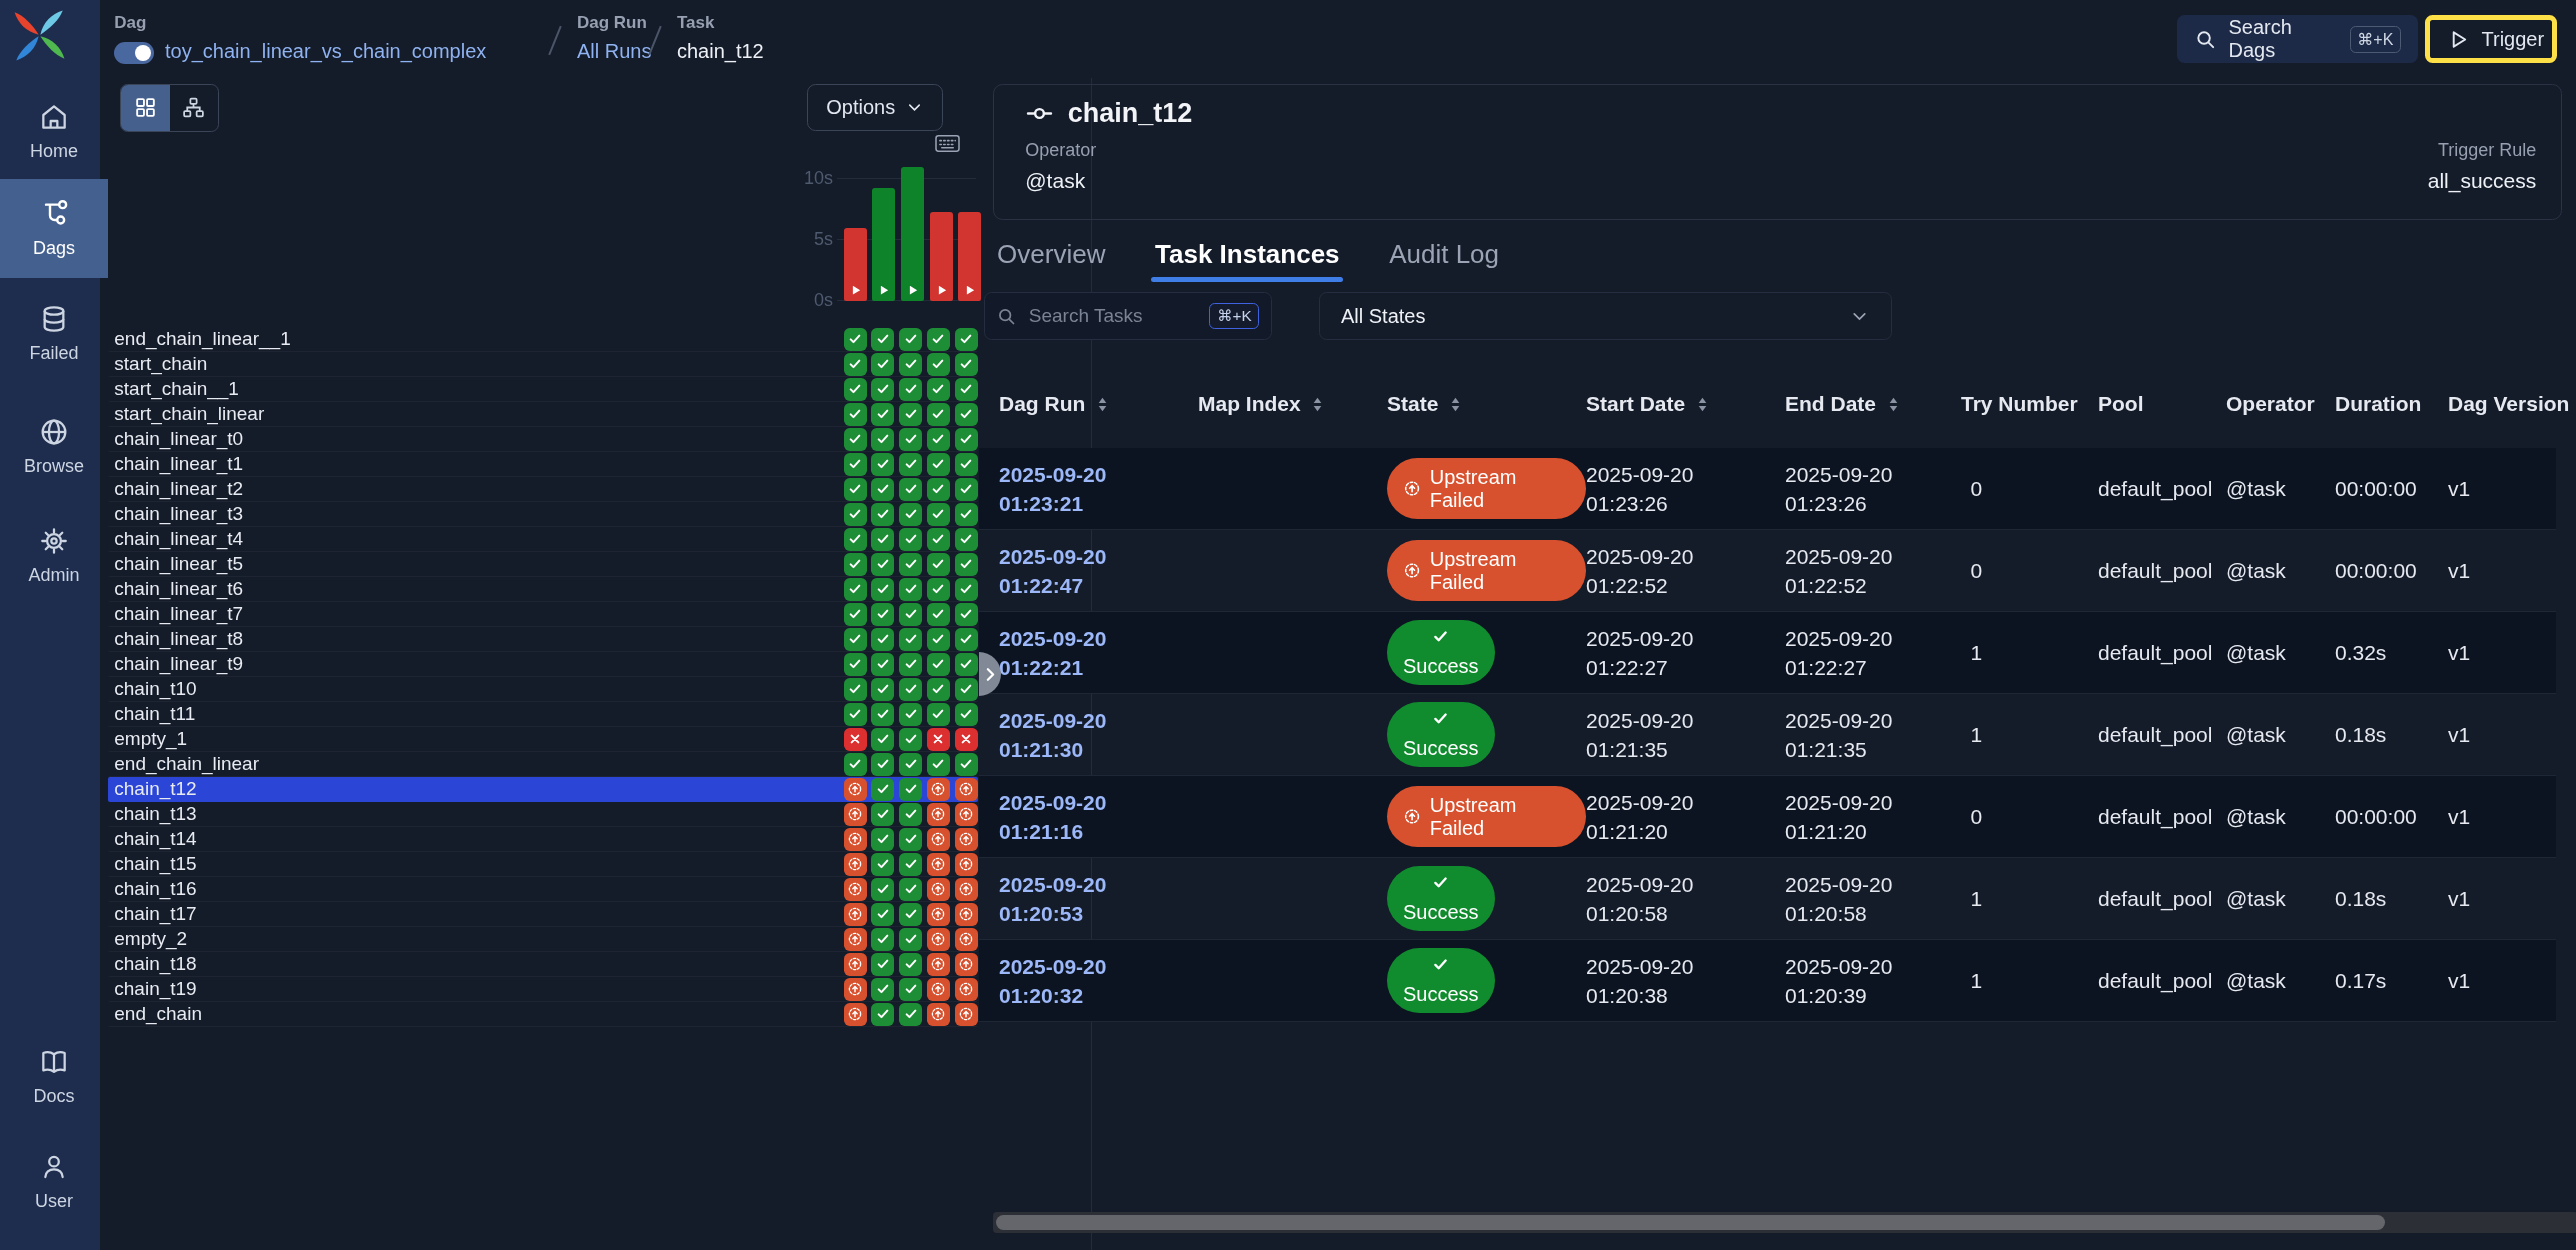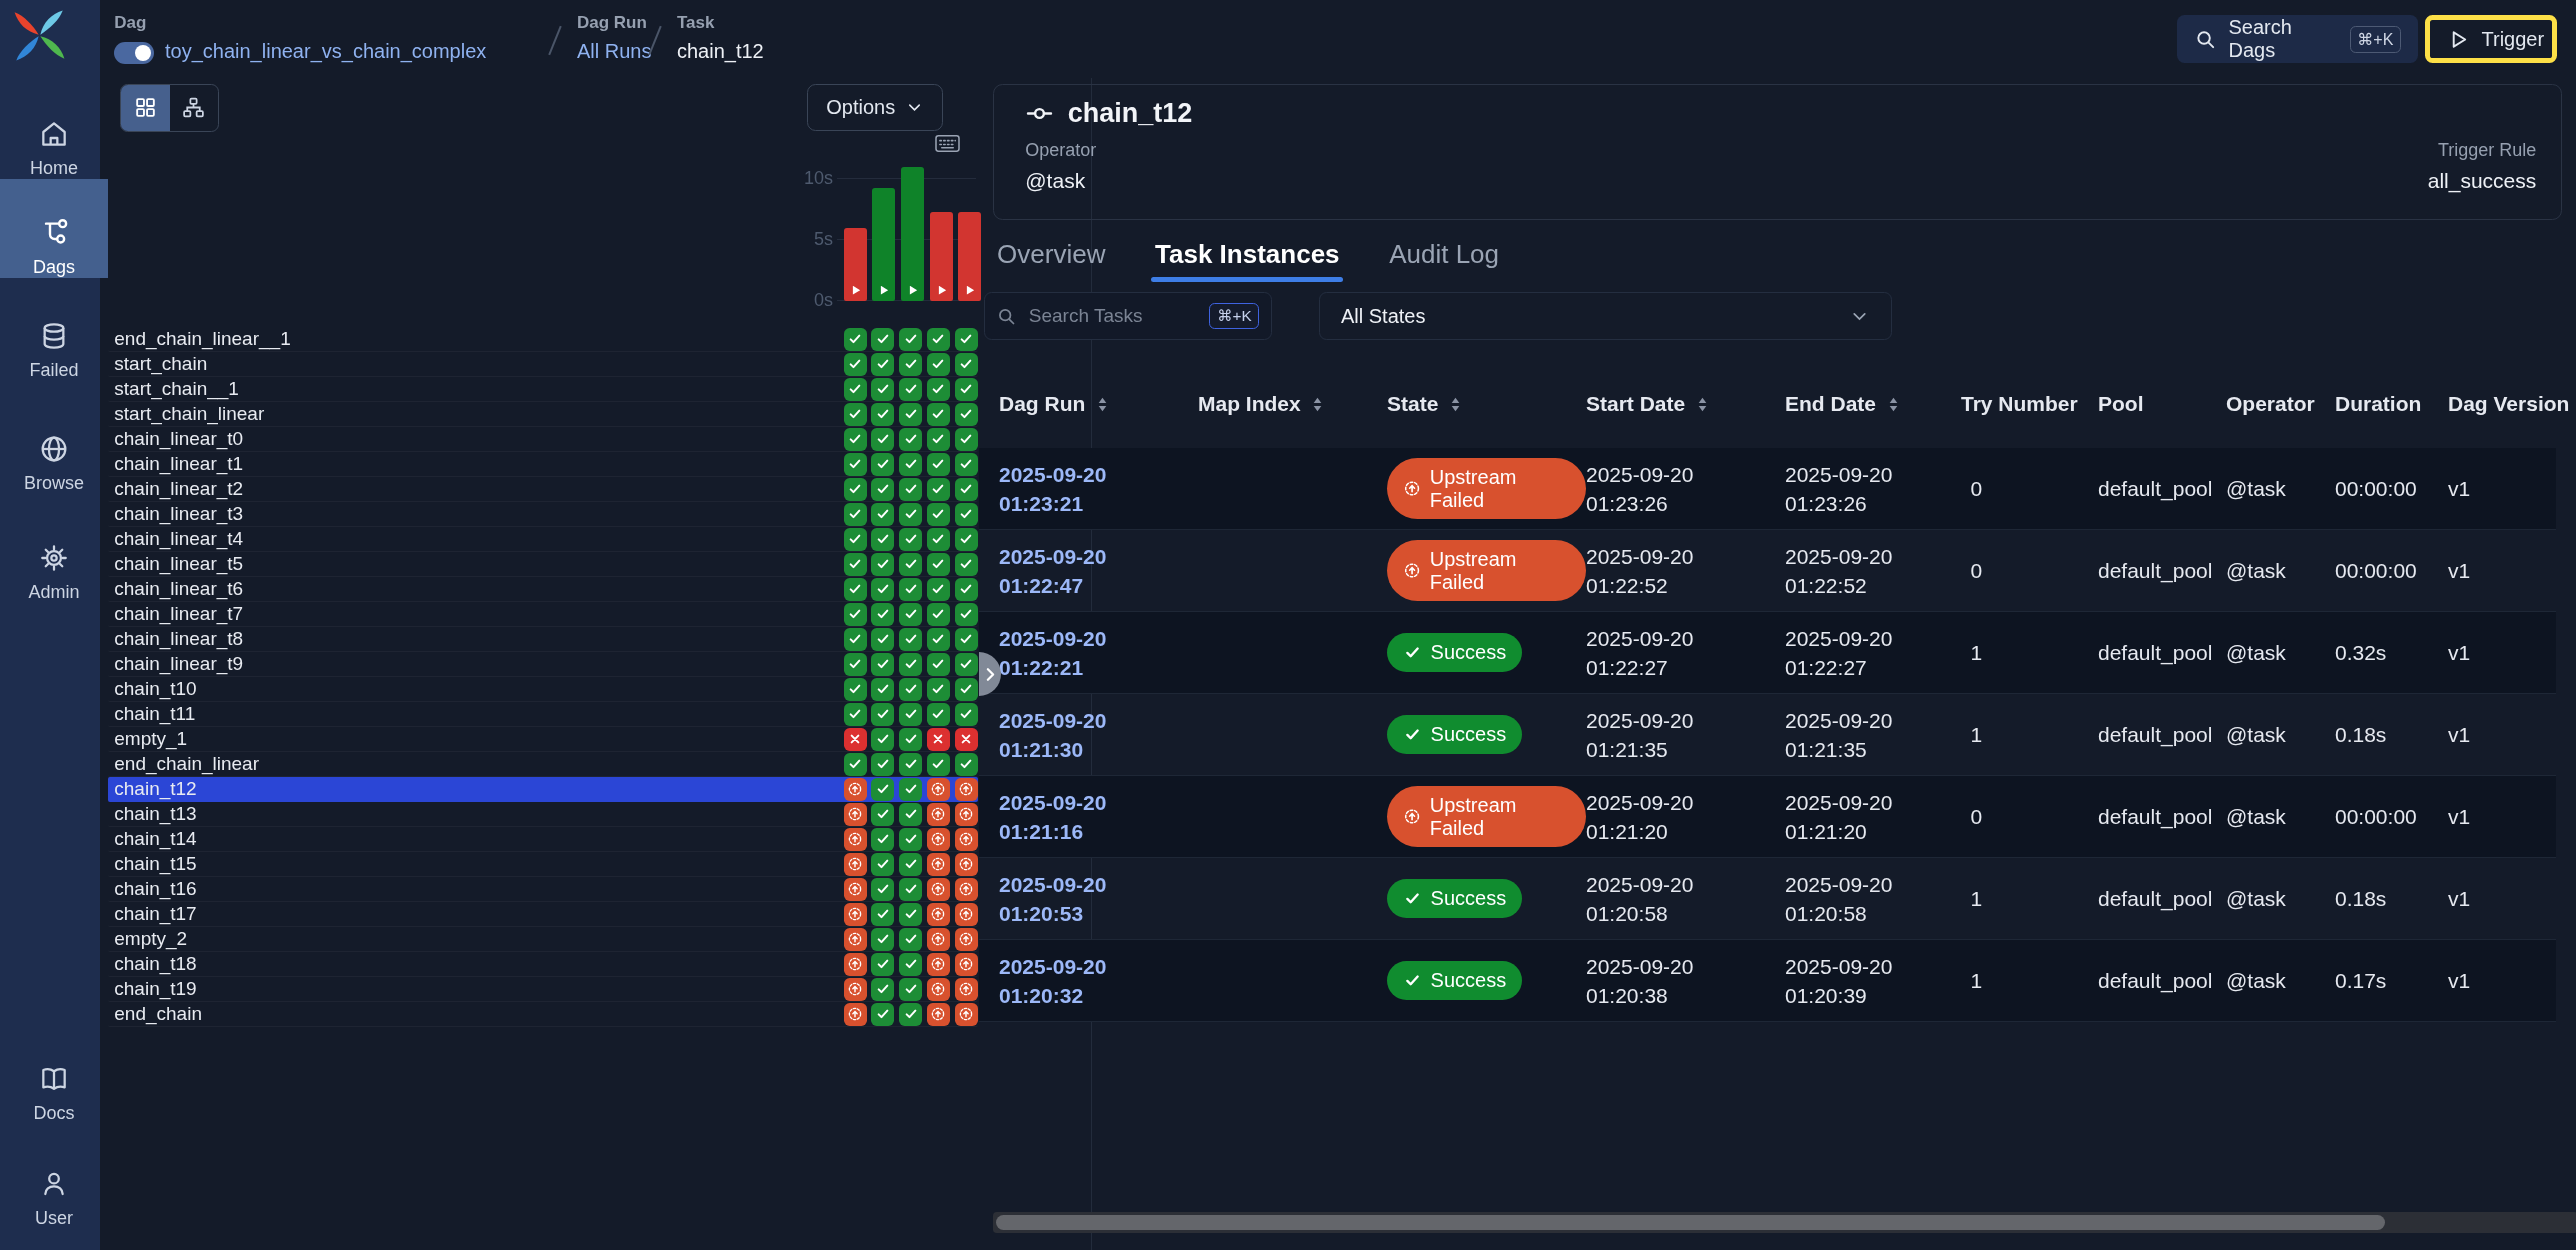--- a/index.html
+++ b/index.html
@@ -4,21 +4,21 @@
 <style>
   html,body{margin:0;padding:0;background:#141b29;width:2576px;height:1251px;overflow:hidden;
     font-family:"Liberation Sans","DejaVu Sans",sans-serif;color:#e8ebf1;}
   .app{position:relative;width:2576px;height:1251px;}
   svg{display:block;}
 
   
   .sidebar{position:absolute;left:0;top:0;width:100px;height:1251px;background:#1e2d4e;}
   .logo{position:absolute;left:11.5px;top:7.6px;width:55px;height:55px;}
   .nav-item{position:absolute;left:0;width:108px;height:95px;display:flex;flex-direction:column;
-    align-items:center;justify-content:flex-end;gap:7.6px;color:#cdd5e3;font-size:18px;cursor:pointer;}
+    align-items:center;justify-content:center;gap:7.6px;color:#cdd5e3;font-size:18px;cursor:pointer;}
   .nav-item.active{background:#44608e;color:#fff;}
   .nav-item .nicon{width:32px;height:32px;}
 
   
   .topbar{position:absolute;left:100px;top:0;width:2476px;height:78px;}
   .bc-label{position:absolute;top:13.4px;font-size:17px;color:#96a0b0;font-weight:bold;}
   .bc-value{position:absolute;top:40px;font-size:20px;color:#8fb2f0;}
   .bc-value.white{color:#eef1f6;}
   .toggle{position:absolute;left:14.3px;top:42px;width:40px;height:22px;border-radius:11.5px;background:#4a68a0;cursor:pointer;}
   .toggle .knob{position:absolute;right:2.9px;top:2.9px;width:16px;height:16px;border-radius:50%;background:#fff;}
@@ -79,21 +79,21 @@
   .ti-grid{display:grid;grid-template-columns:199px 189px 199px 199px 176px 137px 128px 109px 113px 122px;align-items:center;}
   .ti-head{position:absolute;left:20px;top:301px;width:1570px;height:50px;font-size:21px;font-weight:bold;color:#e6e9f0;}
   .th{display:flex;align-items:center;gap:7.6px;cursor:pointer;}
   .ti-rows{position:absolute;left:0;top:370px;width:1597px;}
   .ti-row{height:82px;box-sizing:border-box;border-bottom:1px solid #1e2736;padding-left:20px;width:1577px;cursor:pointer;}
   .ti-row.dark{background:#0d1421;}
   .run-link{font-size:21px;font-weight:bold;color:#9cb8f8;line-height:29px;cursor:pointer;text-decoration:none;display:block;}
   .dt{font-size:21px;color:#e6e9f0;line-height:29px;}
   .cell{font-size:21px;color:#e6e9f0;}
   .badge{display:inline-flex;align-items:center;gap:8.6px;border-radius:954px;padding:7.6px 16px;font-size:20px;color:#fff;}
-  .badge.upstream_failed{background:#d8512e;} .badge.success{background:#108c2f;}
+  .badge.upstream_failed{background:#d8512e;} .badge.success{background:#108c2f;flex-direction:column;}
 
   .hscroll{position:absolute;left:14.3px;top:1134px;width:1585px;height:21px;background:#2c2f36;border-radius:3.8px;}
   .hscroll .thumb{position:absolute;left:2.9px;top:2.9px;width:1389px;height:15.3px;border-radius:7.6px;background:#64666b;cursor:pointer;}
 </style>
 </head>
 <body>
 
 <div class="app">
 
   <aside class="sidebar">

